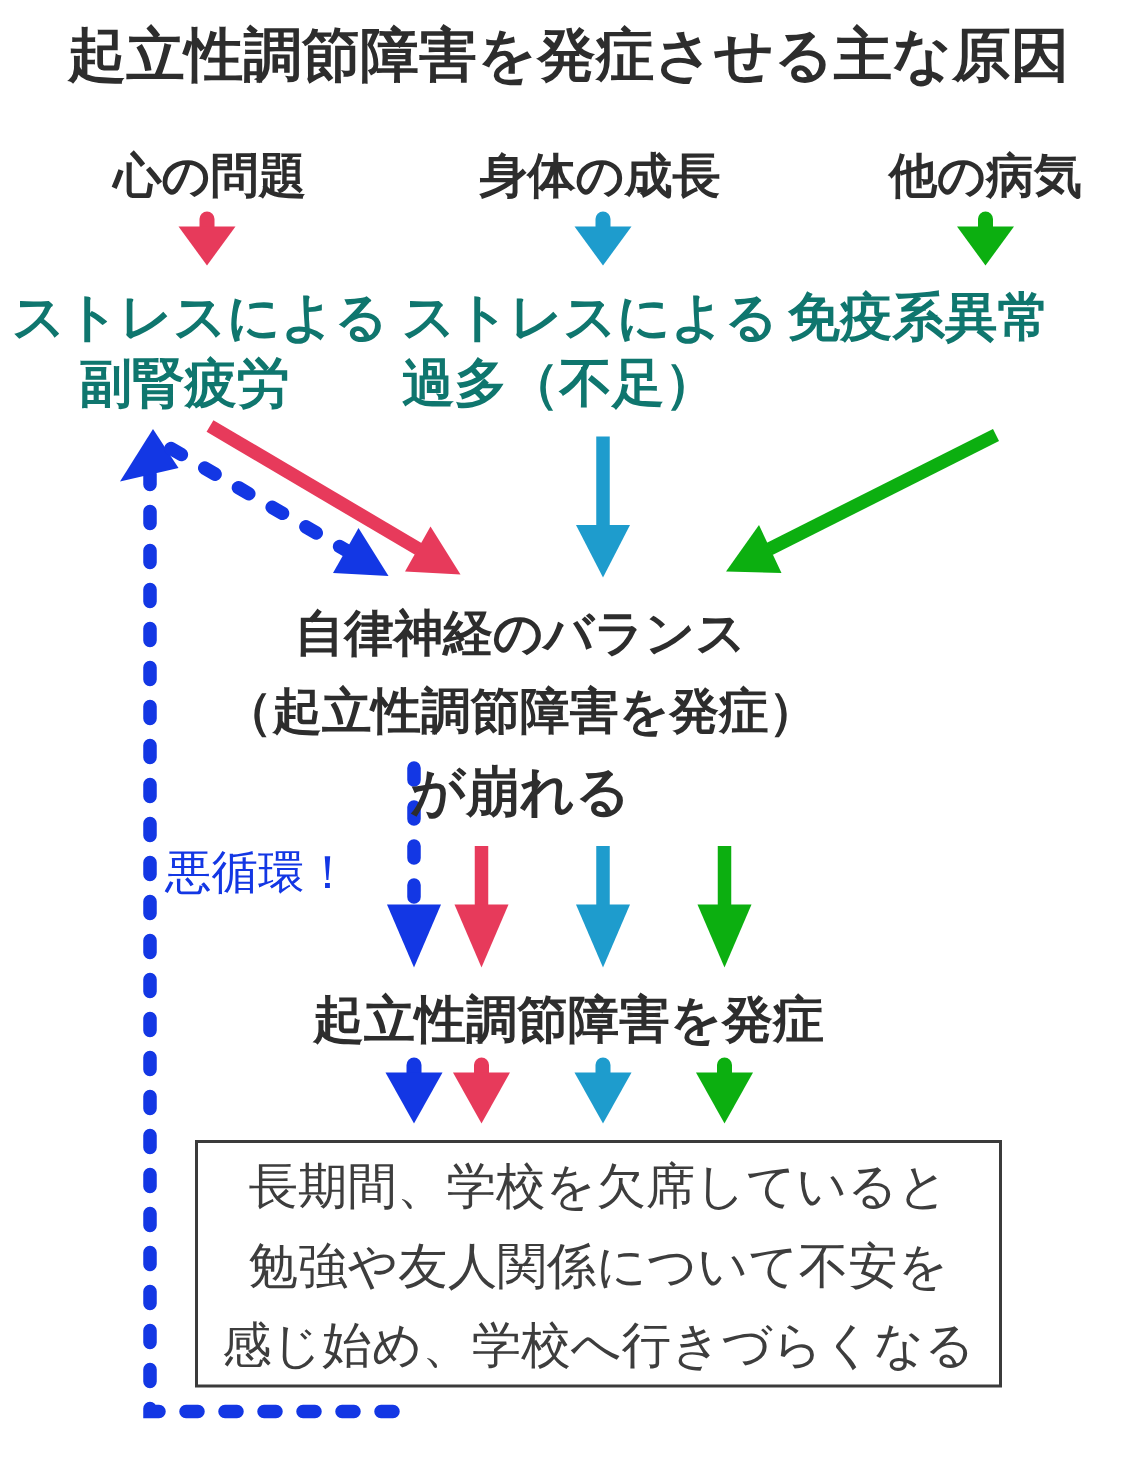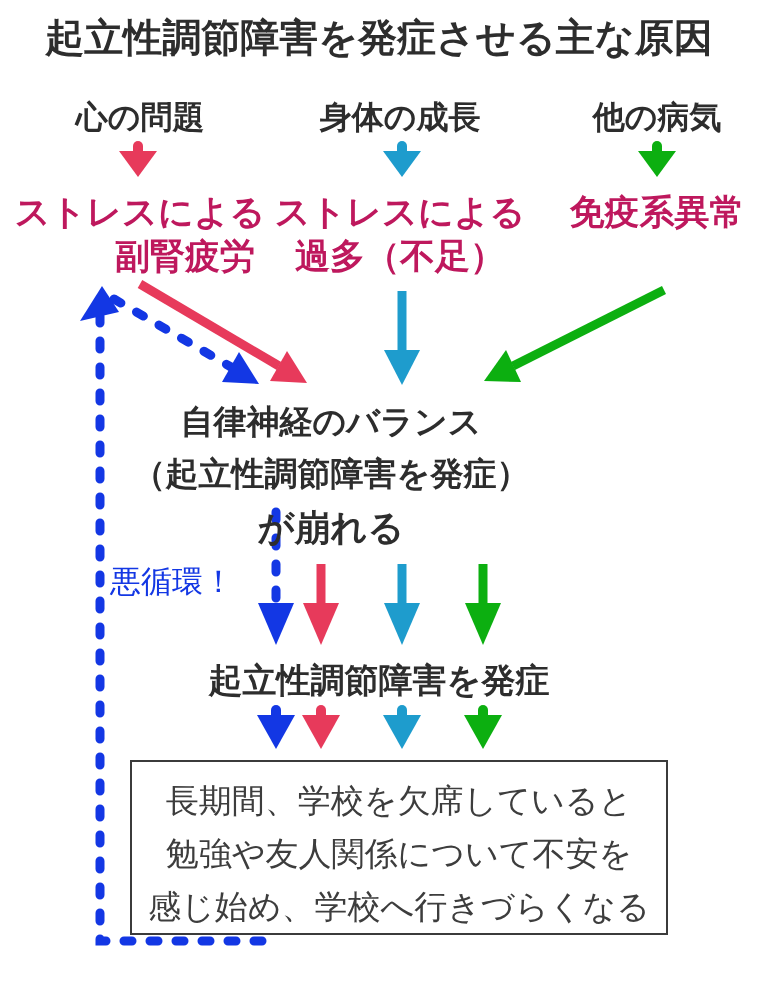--- a/index.html
+++ b/index.html
@@ -10,44 +10,44 @@
   .title{
     position:absolute;top:12px;left:0;width:758px;margin:0;
     font-size:39px;font-weight:800;text-align:center;line-height:52px;color:#2d2d2d;
   }
   .cause{
     position:absolute;top:96px;width:264px;text-align:center;
     font-size:32px;font-weight:800;line-height:42px;color:#2d2d2d;
   }
   .c1{left:8px;}  .c2{left:268px;}  .c3{left:525px;}
   .effect{
-    position:absolute;top:190px;width:264px;text-align:center;
-    font-size:35px;font-weight:800;line-height:44px;color:#be185d;
+    position:absolute;top:190px;width:264px;
+    font-size:35px;font-weight:800;line-height:44px;color:#0f766e;
   }
   .e1{left:8px;}  .e2{left:268px;}  .e3{left:525px;}
   .shift1{transform:translateX(45px);}
   .net{position:absolute;left:0;top:0;width:758px;height:984px;pointer-events:none;}
   .vicious{
     position:absolute;left:110px;top:561px;
     font-size:31px;font-weight:400;color:#1337e4;white-space:nowrap;
   }
   .center-block{
     position:absolute;top:396px;left:0;width:662px;text-align:center;
-    font-size:33px;font-weight:800;color:#2d2d2d;
+    font-size:33px;font-weight:800;color:#2d2d2d;padding-left:16px;
   }
   .center-block .ln{line-height:52px;}
   .center-block .big{font-size:36px;line-height:56px;}
   .outcome{
     position:absolute;top:656px;left:0;width:758px;text-align:center;
     font-size:34px;font-weight:800;line-height:48px;color:#2d2d2d;
   }
   .cons-box{
     position:absolute;left:130px;top:760px;width:534px;height:159px;
     border:2px solid #3b3b3b;background:#ffffff;text-align:center;
-    font-size:33px;font-weight:400;color:#3d3d3d;line-height:53px;padding-top:12px;
+    font-size:33px;font-weight:400;color:#3d3d3d;line-height:53px;padding-top:2px;
   }
   .stress-badge{
     position:absolute;left:263px;top:920px;width:260px;height:36px;
     border:3px solid #1337e4;background:#ffffff;color:#1337e4;
     font-size:30px;font-weight:800;text-align:center;line-height:36px;
   }
 </style>
 </head>
 <body>
 

